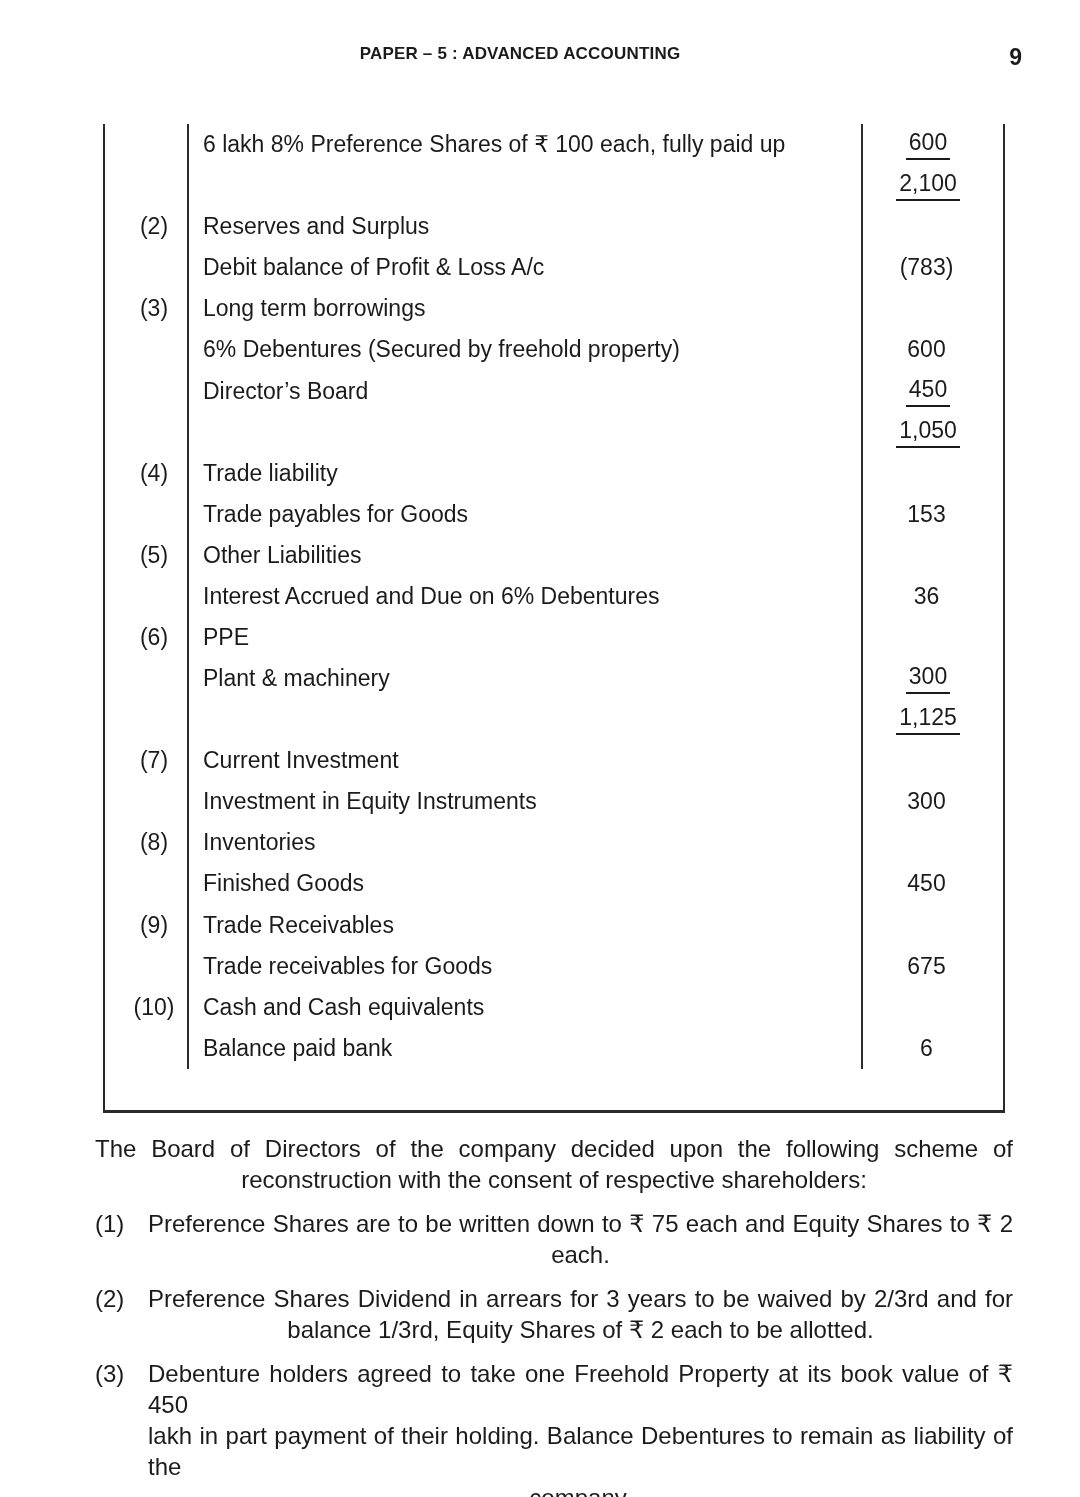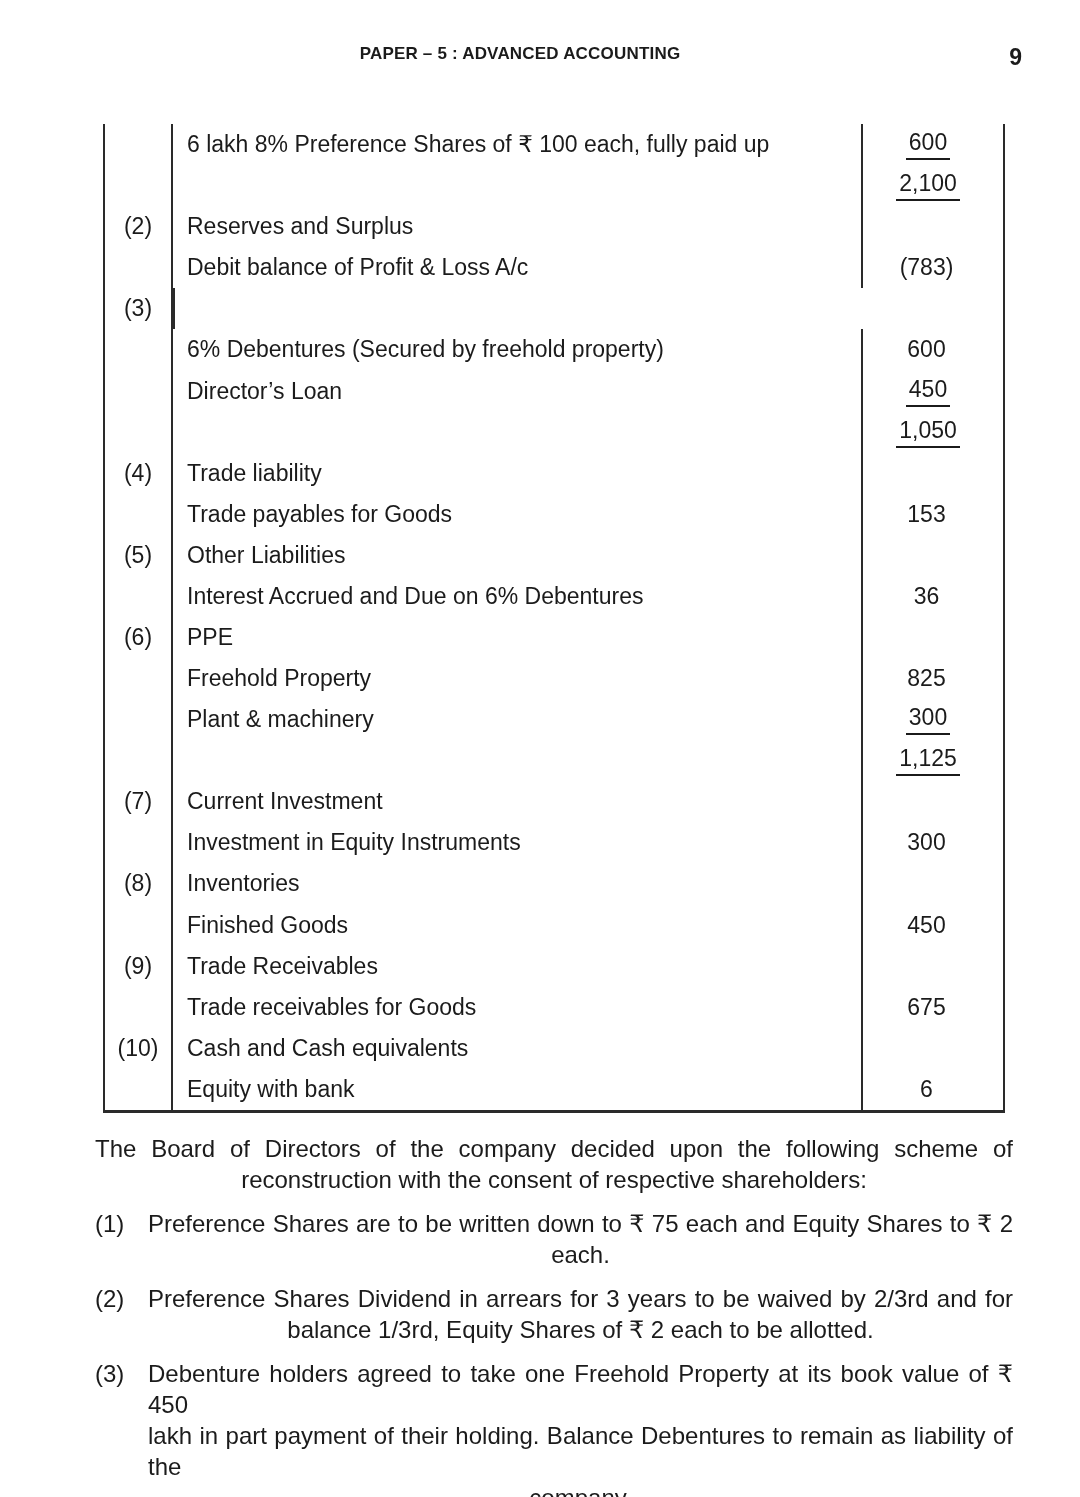--- a/index.html
+++ b/index.html
@@ -15,21 +15,21 @@
   
   .hdr { position:absolute; top:44px; left:60px; width:920px; text-align:center;
          font-weight:bold; font-size:17px; letter-spacing:0.2px; }
   .pgnum { position:absolute; top:44px; right:58px; font-weight:bold; font-size:23px; }
 
   
   .sheet { position:absolute; left:103px; top:124px; width:902px; height:989px;
            border-left:2px solid #2a2a2a; border-right:2px solid #2a2a2a;
            border-bottom:3px solid #2a2a2a;
            display:flex; flex-direction:column; font-size:23px; }
-  .row { display:flex; height:41.08px; flex:none; align-items:center; }
+  .row { display:flex; height:41.08px; flex:none; align-items:center;padding-left:16px; }
   .c-num { width:68px; align-self:stretch; flex:none;
            border-right:2px solid #2a2a2a;
            display:flex; align-items:center; justify-content:center; }
   .c-label { flex:1; padding-left:14px; white-space:nowrap; }
   .c-val { width:142px; align-self:stretch; flex:none;
            border-left:2px solid #2a2a2a;
            display:flex; align-items:center; justify-content:center;
            padding-right:13px; }
   .c-val span.u { border-bottom:2px solid #1b1b1b; padding:0 3px 2px 3px; margin-right:-3px; }
 
@@ -73,34 +73,35 @@
   </div>
     <div class="row">
     <div class="c-num"></div>
     <div class="c-label">Debit balance of Profit &amp; Loss A/c</div>
     <div class="c-val">
         <span>(783)</span>
       </div>
   </div>
     <div class="row">
     <div class="c-num">(3)</div>
+    <div class="c-label">Long term borrowings</div>
     <div class="c-val">
         <span></span>
       </div>
   </div>
     <div class="row">
     <div class="c-num"></div>
     <div class="c-label">6% Debentures (Secured by freehold property)</div>
     <div class="c-val">
         <span>600</span>
       </div>
   </div>
     <div class="row">
     <div class="c-num"></div>
-    <div class="c-label">Director’s Loan</div>
+    <div class="c-label">Director’s Board</div>
     <div class="c-val">
         <span class="u">450</span>
       </div>
   </div>
     <div class="row">
     <div class="c-num"></div>
     <div class="c-label"></div>
     <div class="c-val">
         <span class="u">1,050</span>
       </div>
@@ -135,27 +136,20 @@
   </div>
     <div class="row">
     <div class="c-num">(6)</div>
     <div class="c-label">PPE</div>
     <div class="c-val">
         <span></span>
       </div>
   </div>
     <div class="row">
     <div class="c-num"></div>
-    <div class="c-label">Freehold Property</div>
-    <div class="c-val">
-        <span>825</span>
-      </div>
-  </div>
-    <div class="row">
-    <div class="c-num"></div>
     <div class="c-label">Plant &amp; machinery</div>
     <div class="c-val">
         <span class="u">300</span>
       </div>
   </div>
     <div class="row">
     <div class="c-num"></div>
     <div class="c-label"></div>
     <div class="c-val">
         <span class="u">1,125</span>
@@ -205,21 +199,21 @@
   </div>
     <div class="row">
     <div class="c-num">(10)</div>
     <div class="c-label">Cash and Cash equivalents</div>
     <div class="c-val">
         <span></span>
       </div>
   </div>
     <div class="row">
     <div class="c-num"></div>
-    <div class="c-label">Equity with bank</div>
+    <div class="c-label">Balance paid bank</div>
     <div class="c-val">
         <span>6</span>
       </div>
   </div>
   </div>
 
 <div class="bodytext">
   <div class="intro">
       <div class="jl">The Board of Directors of the company decided upon the following scheme of</div>
       <div class="ll">reconstruction with the consent of respective shareholders:</div>

